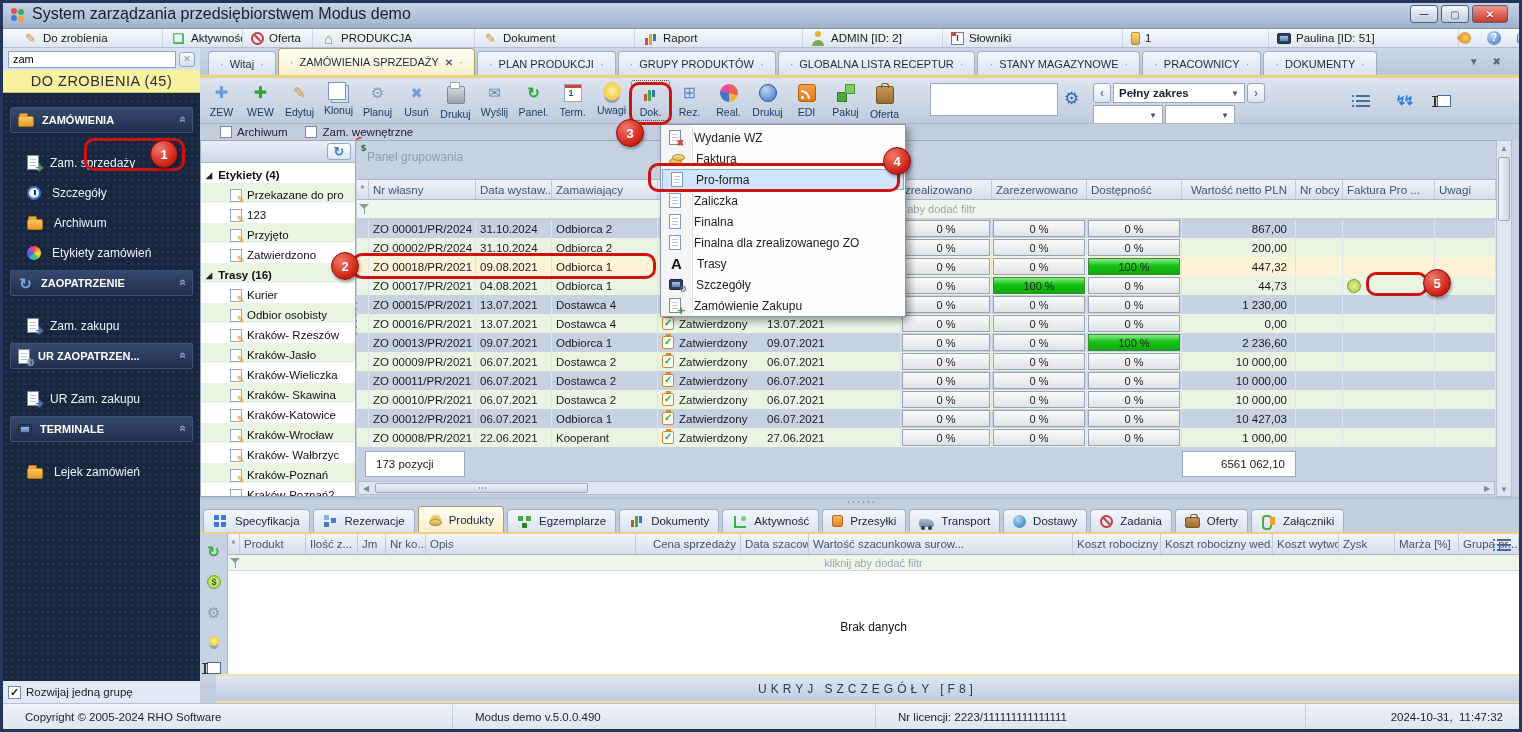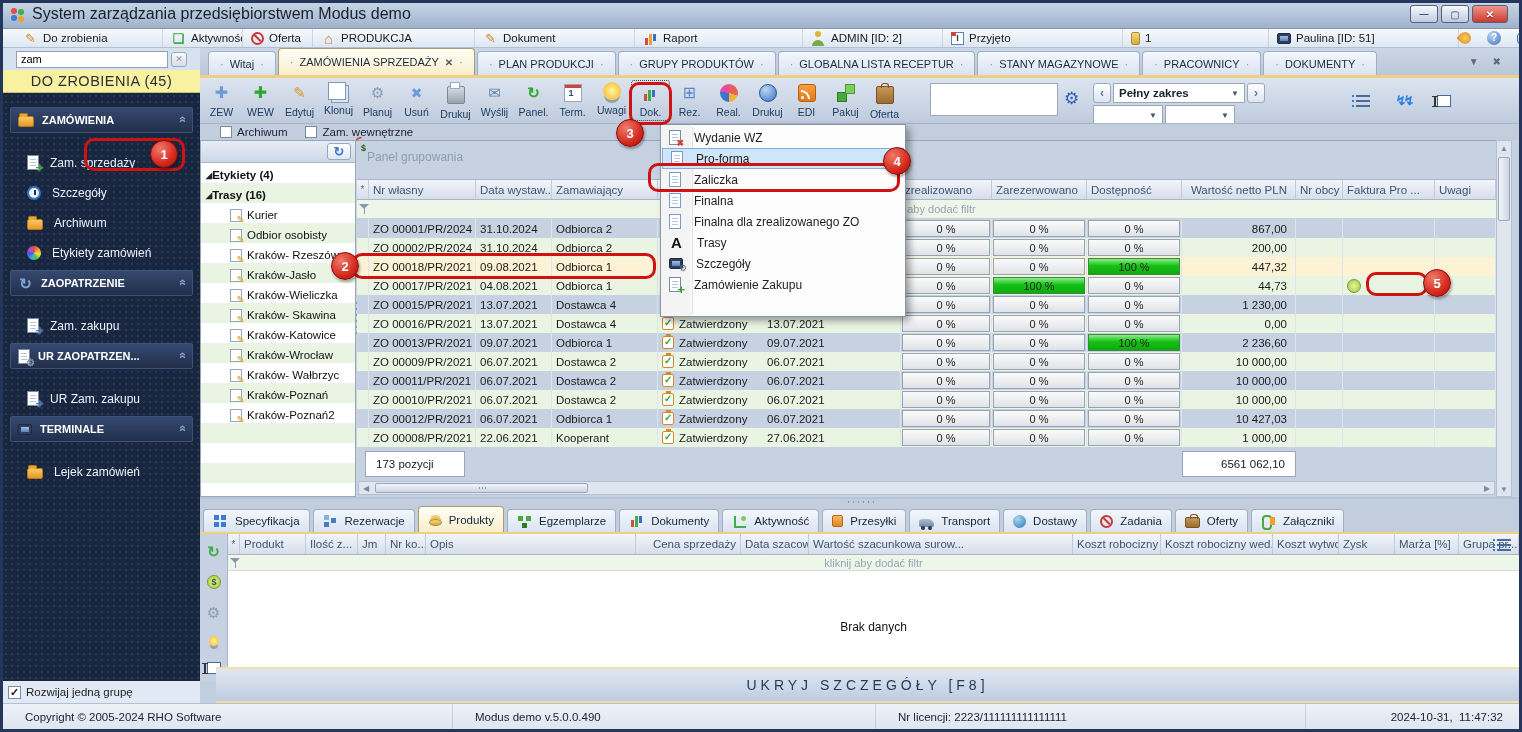--- a/index.html
+++ b/index.html
@@ -124,21 +124,21 @@
 .bulb-icon{width:10px;height:10px;border-radius:50%;background:radial-gradient(#fff49a,#f0b428);box-shadow:0 4px 0 -1px #98a0a8}
 .editbox-icon{width:14px;height:12px;border:1px solid #4a6a9a;background:#fff}
 .editbox-icon::before{content:"";position:absolute;left:-4px;top:1px;width:2px;height:9px;background:#333}
 .editbox-icon::after{content:"";position:absolute;left:-6px;top:0;width:6px;height:1px;background:#333;box-shadow:0 10px 0 #333}
 .list-icon{width:14px;height:12px;background:repeating-linear-gradient(#4a6a9a 0 2px,transparent 2px 5px)}
 .list-icon::before{content:"";position:absolute;left:-4px;top:0;width:2px;height:2px;background:#2f80e0;box-shadow:0 5px 0 #2f80e0,0 10px 0 #2f80e0}
 .sync-icon::before{content:"↯↯";color:#2f80e0;font-weight:bold;letter-spacing:-3px;font-size:13px}
 .gear-blue::before{content:"⚙";color:#2f62b8;font-size:17px}
 
 .leftcol{position:absolute;left:3px;top:48px;width:197px;height:655px;background:#16233c}
-.searchrow{height:22px;background:#d7e2f0;display:flex;align-items:center;padding:2px 13px;gap:3px}
+.searchrow{height:22px;background:#d7e2f0;display:flex;align-items:center;padding:2px 5px;gap:3px}
 .searchrow input{flex:1;height:17px;border:1px solid #8fa0b8;padding:0 4px;font-size:11px}
 .clearbtn{width:16px;height:15px;background:linear-gradient(#fafbfc,#d6dde6);border:1px solid #9aa8bc;border-radius:3px;color:#8a97a8;font-size:9px;display:flex;align-items:center;justify-content:center}
 .clearbtn::before{content:"✕"}
 .todo{height:23px;background:#f7f1a0;color:#2e2e38;font-size:14.5px;display:flex;align-items:center;justify-content:center;letter-spacing:.5px;border-bottom:1px solid #c8c070}
 .sidenav{position:absolute;top:45px;bottom:22px;left:0;right:0;background:radial-gradient(rgba(95,115,160,.22) 1px,transparent 1px) 0 0/6px 6px,#18263f;padding-top:14px;overflow:hidden}
 .navsec{margin:0 7px 6px}
 .navhead{height:26px;background:linear-gradient(#35496f,#212f4c);border:1px solid #3d5278;border-radius:2px;display:flex;align-items:center;gap:8px;padding:0 7px;color:#fff;font-weight:bold;font-size:11px;white-space:nowrap;overflow:hidden}
 .navchev{margin-left:auto;color:#8ba0c6;font-size:12px;transform:rotate(-90deg);letter-spacing:-1px;flex:none}
 .navchev::before{content:"»"}
 .navitems{padding:7px 0 4px}
@@ -175,21 +175,21 @@
 .filterrow{position:absolute;top:75px;left:0;right:0;height:17px;background:#c2cede;border-top:1px solid #a8b6ca;display:flex;align-items:center;gap:18px;padding-left:20px;font-size:11.5px;color:#223}
 .fitem{display:flex;align-items:center;gap:5px}
 .fitem .cb{width:12px;height:12px}
 
 .workarea{position:absolute;top:92px;left:0;right:0;height:357px;background:#c6d2e2}
 .treepanel{position:absolute;left:0;top:0;width:156px;height:100%;background:#fff;border:1px solid #9aa8bc}
 .treehead{height:22px;background:linear-gradient(#e7edf5,#cdd8e8);border-bottom:1px solid #a8b6c8;display:flex;align-items:center;justify-content:flex-end;padding-right:4px}
 .refbtn{width:24px;height:17px;border:1px solid #9aa8bc;background:linear-gradient(#fff,#dde6f0);border-radius:3px;color:#3a7bd5;font-size:13px;font-weight:bold;display:flex;align-items:center;justify-content:center}
 .refbtn::before{content:"↻"}
 .treebody{position:absolute;top:22px;bottom:0;left:0;right:0;background:repeating-linear-gradient(#fff 0 20px,#e9f5e2 20px 40px);overflow:hidden;padding-top:2px}
-.tgroup{height:20px;display:flex;align-items:center;padding-left:5px;font-weight:bold;font-size:11.5px;color:#111}
+.tgroup{height:20px;display:flex;align-items:center;gap:6px;padding-left:5px;font-weight:bold;font-size:11.5px;color:#111}
 .tarrow{font-size:8px;color:#222}
 .tarrow::before{content:"◢"}
 .titem{height:20px;display:flex;align-items:center;gap:5px;padding-left:29px;font-size:11.5px;color:#111;white-space:nowrap;overflow:hidden}
 .tico{width:12px;height:13px;background:#fff;border:1px solid #98a8bc;position:relative;flex:none}
 .tico::after{content:"✎";position:absolute;right:-4px;bottom:-4px;font-size:10px;color:#d8a018}
 
 .gridpanel{position:absolute;left:157px;top:0;width:1139px;height:100%;background:#c6d2e2;border-top:1px solid #9aa8bc}
 .grouppanel{height:38px;position:relative}
 .gplabel{position:absolute;left:10px;top:9px;color:#8e9cb2;font-size:12px}
 .ghead{height:21px;display:flex;background:linear-gradient(#f2f5fa,#d6deea);border-top:1px solid #aab6c8;border-bottom:1px solid #aab6c8;font-size:11.5px;color:#3c5574}
@@ -241,21 +241,21 @@
 .dgrid{position:absolute;left:28px;right:0;top:0;bottom:0}
 .dhead{height:21px;display:flex;background:linear-gradient(#f2f5fa,#d6deea);border-bottom:1px solid #aab6c8;font-size:11.5px;color:#3c5574}
 .dcol{display:flex;align-items:center;gap:4px;padding:0 4px;border-right:1px solid #c2cbd8;overflow:hidden;white-space:nowrap}
 .d-ind{width:12px;flex:none;justify-content:center;padding:0;font-size:10px;color:#667}
 .d-prod{width:66px}.d-il{width:52px}.d-jm{width:28px}.d-nr{width:40px}.d-opis{width:210px}
 .d-cena{width:105px;justify-content:flex-end}.d-data{width:68px}.d-wart{flex:1}
 .d-k1{width:88px}.d-k2{width:112px}.d-k3{width:66px}.d-zysk{width:56px}.d-marza{width:64px}.d-grupa{width:60px}
 .dfilter{height:16px;background:#eef6ea;border-bottom:1px solid #d0dae4;position:relative;display:flex;align-items:center}
 .dempty{position:absolute;top:37px;left:0;right:0;bottom:0;display:flex;align-items:center;justify-content:center;font-size:12px;color:#111}
 .dlisticon{position:absolute;right:8px;top:5px}
-.hidebar{position:absolute;bottom:0;left:16px;right:0;height:36px;background:linear-gradient(#dfe7f2,#bfccdf);border-top:2px solid #f2dfa6;border-bottom:2px solid #f2dfa6;display:flex;align-items:center;justify-content:center;letter-spacing:4px;font-size:14px;color:#223c5c}
+.hidebar{position:absolute;bottom:0;left:16px;right:0;height:29px;background:linear-gradient(#dfe7f2,#bfccdf);border-top:2px solid #f2dfa6;border-bottom:2px solid #f2dfa6;display:flex;align-items:center;justify-content:center;letter-spacing:4px;font-size:12px;color:#223c5c}
 
 .statusbar{position:absolute;left:3px;right:3px;top:703px;height:26px;background:linear-gradient(#eef2f8,#dde5f0);border-top:1px solid #b4c0d2;display:flex;align-items:center;font-size:11.5px;color:#223}
 .sbsec{height:100%;display:flex;align-items:center;border-right:1px solid rgba(150,165,190,.4);padding-left:22px;overflow:hidden;white-space:nowrap}
 .sb1{width:450px}.sb2{width:423px}.sb3{width:430px}
 .sb4{flex:1;justify-content:flex-end;padding-right:16px;border-right:none;white-space:pre}
 
 .ctxmenu{position:absolute;left:660px;top:124px;width:246px;height:193px;background:linear-gradient(to right,#f4f4f4 0 30px,#fdfdfd 30px);border:1px solid #8896a8;box-shadow:4px 4px 7px rgba(0,0,0,.35);z-index:40;padding:2px 0}
 .ctxmenu::before{content:"";position:absolute;left:31px;top:2px;bottom:2px;width:1px;background:#e0e0e0}
 .mitm{height:21px;display:flex;align-items:center;gap:13px;padding-left:8px;font-size:12px;color:#1e1e1e;position:relative}
 .mitm.sel{background:#cfe5f8;border:1px solid #84acdd;margin:0 1px}
@@ -305,21 +305,21 @@
         <div class="mitem">
         <span class="ic m-rap"></span>
         <span>Raport</span>
       </div>
         <div class="mitem">
         <span class="ic m-admin"></span>
         <span>ADMIN [ID: 2]</span>
       </div>
         <div class="mitem">
         <span class="ic m-slow"></span>
-        <span>Przyjęto</span>
+        <span>Słowniki</span>
       </div>
         <div class="mitem">
         <span class="ic m-one"></span>
         <span>1</span>
       </div>
         <div class="mitem">
         <span class="ic m-user"></span>
         <span>Paulina [ID: 51]</span>
       </div>
       </div>
@@ -583,20 +583,39 @@
         <div class="treehead">
           <span class="refbtn"></span>
         </div>
         <div class="treebody">
 
         <div>
             <div class="tgroup">
               <span class="tarrow"></span>
               <span>Etykiety (4)</span>
             </div>
+            <div>
+
+            <div class="titem">
+                <span class="tico"></span>
+                <span>Przekazane do pro</span>
+              </div>
+                <div class="titem">
+                <span class="tico"></span>
+                <span>123</span>
+              </div>
+                <div class="titem">
+                <span class="tico"></span>
+                <span>Przyjęto</span>
+              </div>
+                <div class="titem">
+                <span class="tico"></span>
+                <span>Zatwierdzono</span>
+              </div>
+              </div>
           </div>
             <div>
             <div class="tgroup">
               <span class="tarrow"></span>
               <span>Trasy (16)</span>
             </div>
             <div>
 
             <div class="titem">
                 <span class="tico"></span>
@@ -1148,20 +1167,24 @@
     <div class="sbsec sb3">Nr licencji: 2223/111111111111111</div>
     <div class="sbsec sb4">2024-10-31,  11:47:32</div>
   </div>
 
   <div class="ctxmenu">
 
   <div class="mitm">
       <span class="ic docic mi-wz"></span>
       <span>Wydanie WZ</span>
     </div>
+      <div class="mitm">
+      <span class="ic mi-coins"></span>
+      <span>Faktura</span>
+    </div>
       <div class="mitm sel">
       <span class="ic docic mi-doc"></span>
       <span>Pro-forma</span>
     </div>
       <div class="mitm">
       <span class="ic docic mi-doc"></span>
       <span>Zaliczka</span>
     </div>
       <div class="mitm">
       <span class="ic docic mi-doc"></span>

